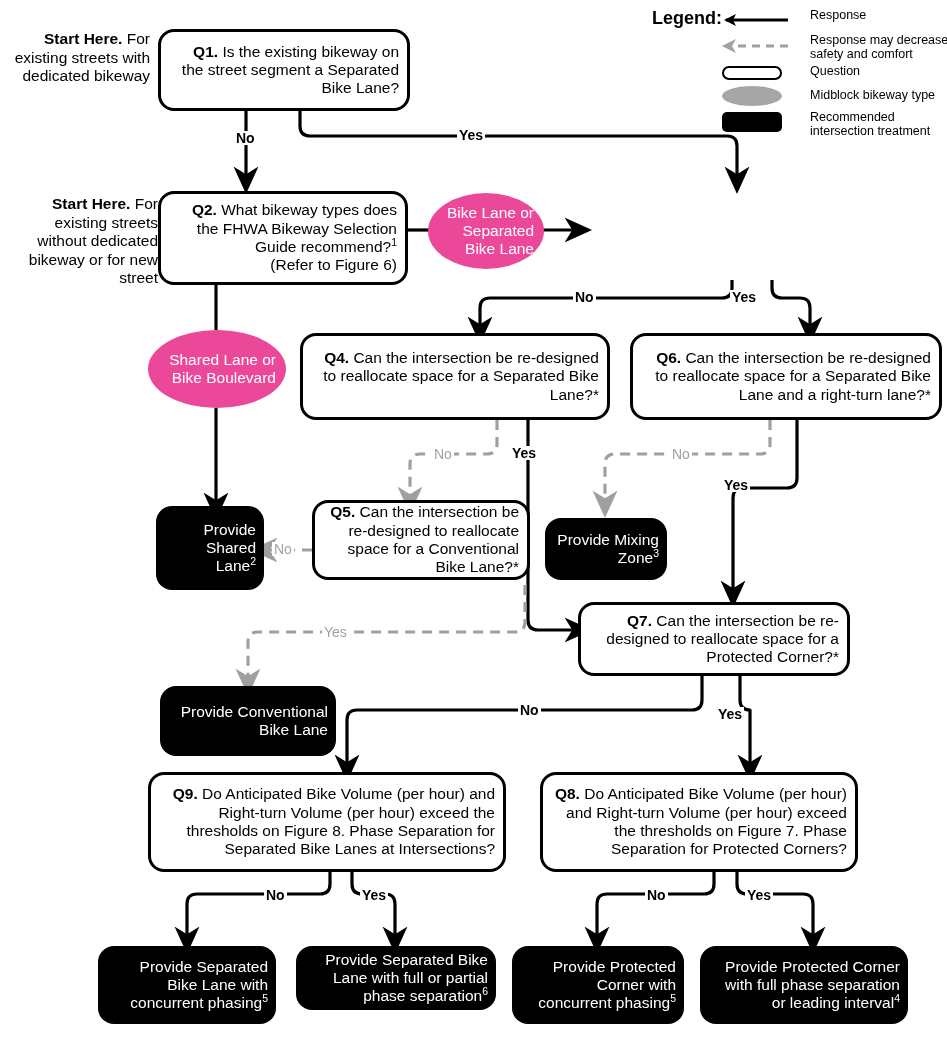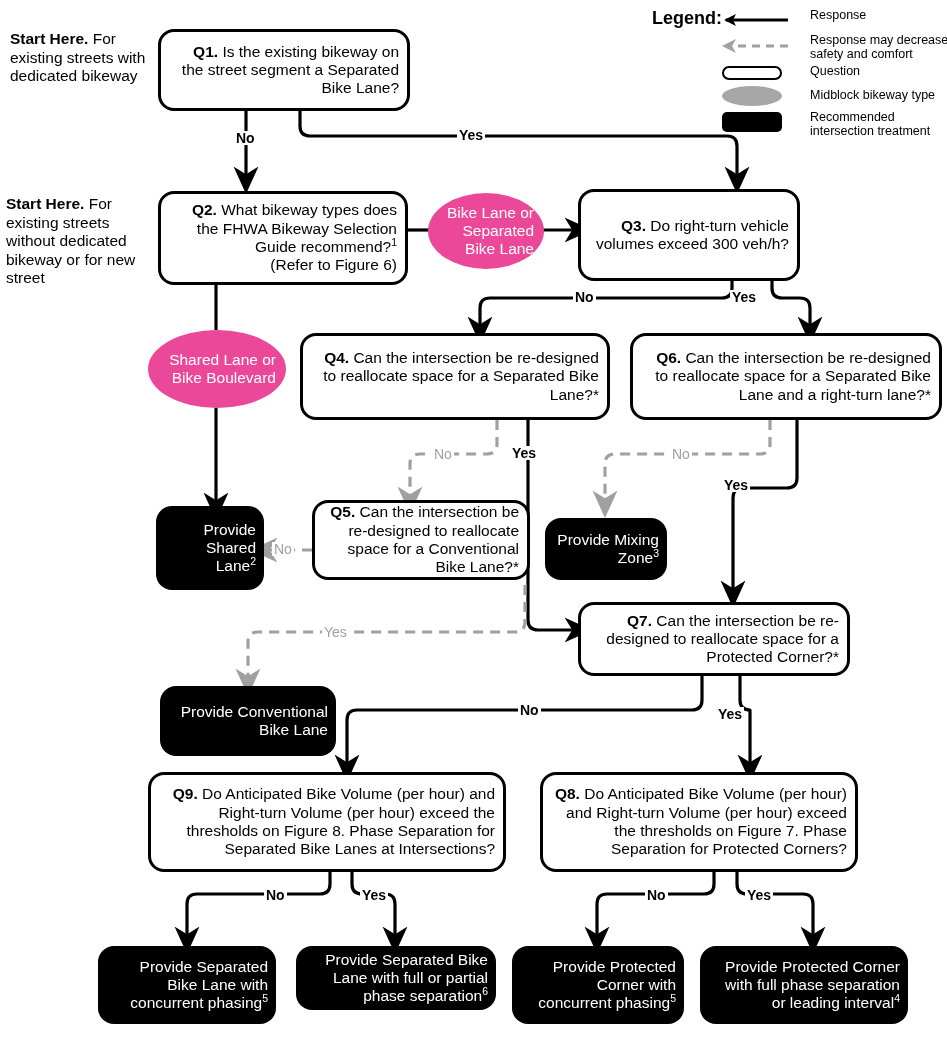--- a/index.html
+++ b/index.html
@@ -59,21 +59,21 @@
   .ellipse {
     background: #ec4899;
     border-radius: 50%;
     color: #ffffff;
     font-size: 15.5px;
     padding: 2px 10px;
   }
 
   .start-note {
     position: absolute;
-    text-align: left;
+    text-align: right;
     font-size: 15.5px;
     color: #000000;
     line-height: 1.2;
   }
   .start-note .strong { font-weight: bold; }
 
   
   .edge-label {
     position: absolute;
     font-size: 14px;
@@ -242,26 +242,20 @@
       <b>Q2.</b>
       <span>What bikeway types does the FHWA Bikeway Selection Guide recommend?</span><sup>1</sup><br>
       <span>(Refer to Figure 6)</span>
     </div>
   </div>
 
   <div class="node ellipse" style="left:428px;top:193px;width:116px;height:76px">
     <span>Bike Lane or Separated Bike Lane</span>
   </div>
 
-  <div class="node question" style="left:578px;top:189px;width:222px;height:92px">
-    <div>
-      <b>Q3.</b>
-      <span>Do right-turn vehicle volumes exceed 300 veh/h?</span>
-    </div>
-  </div>
 
   <div class="node ellipse" style="left:148px;top:330px;width:138px;height:78px">
     <span>Shared Lane or Bike Boulevard</span>
   </div>
 
   <div class="node question" style="left:300px;top:333px;width:310px;height:87px">
     <div>
       <b>Q4.</b>
       <span>Can the intersection be re-designed to reallocate space for a Separated Bike Lane?*</span>
     </div>

